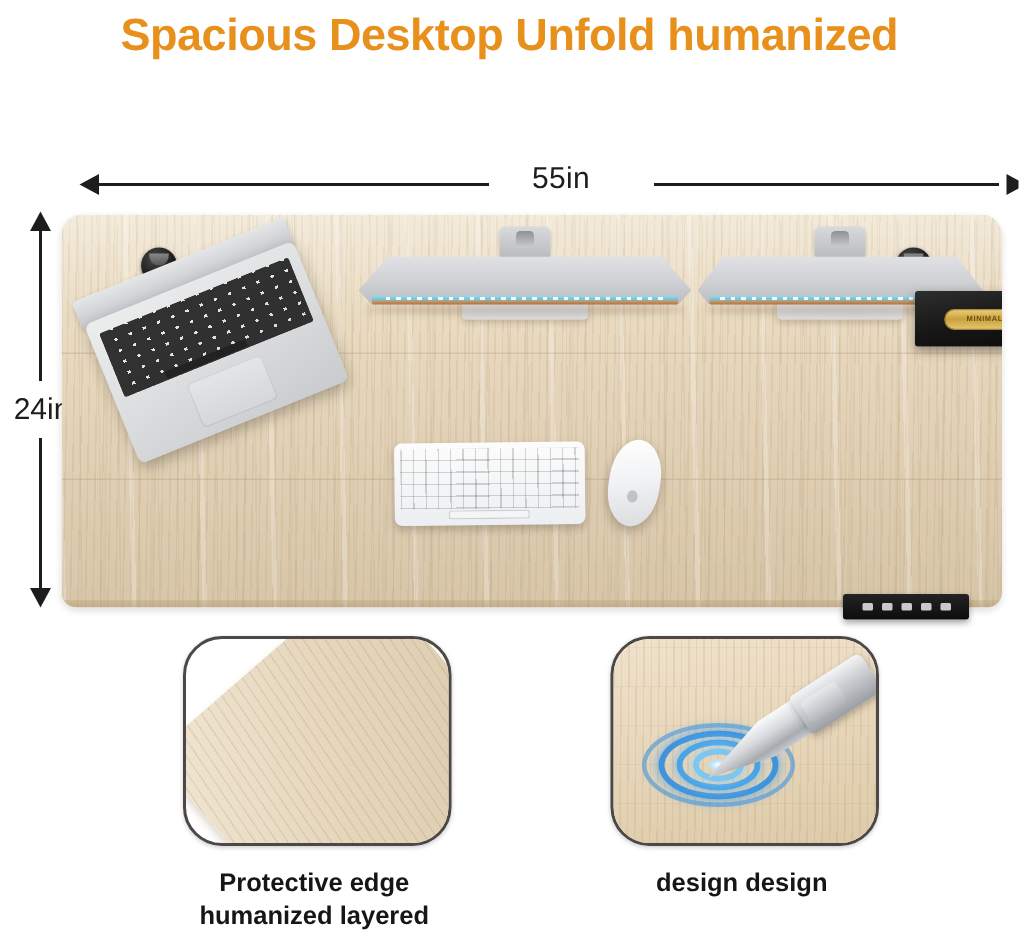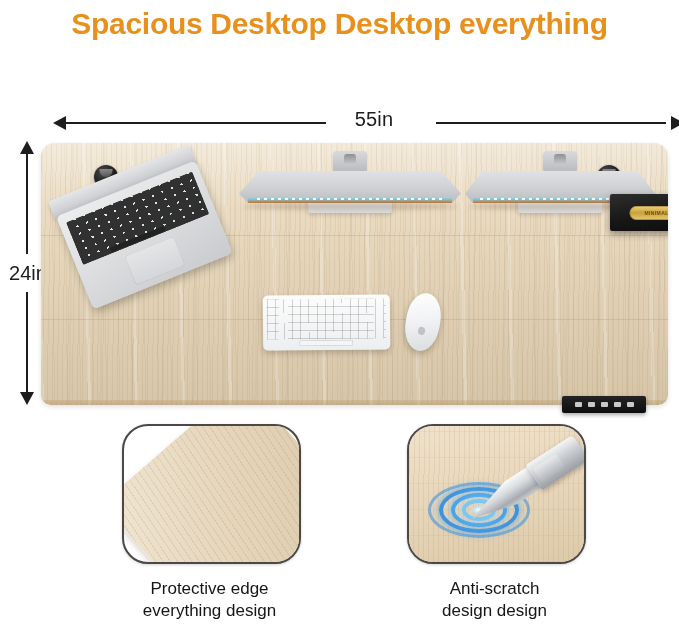--- a/index.html
+++ b/index.html
@@ -227,21 +227,21 @@
   .features{position:absolute;left:0;top:424px;width:679px;height:202px;}
   .feat{position:absolute;width:175px;}
   .feat.left{left:122px;}
   .feat.right{left:407px;}
   .feat .frame{
     position:relative;width:175px;height:136px;border-radius:26px;
     border:2px solid #4b4845;overflow:hidden;background:#fff;
     box-shadow:0 1px 3px rgba(0,0,0,.18);
   }
   .feat .cap{
-    margin-top:14px;text-align:center;font-weight:normal;font-size:17px;
+    margin-top:14px;text-align:center;font-weight:bold;font-size:17px;
     line-height:22px;color:#161616;
   }
 
   
   .edge-wood{
     position:absolute;right:-26px;top:-6px;width:188px;height:178px;
     transform:rotate(-41deg);transform-origin:50% 50%;
     border-radius:34px 0 0 0;
     background:
       repeating-linear-gradient(97deg,
@@ -307,21 +307,21 @@
   .knife .handle i{
     position:absolute;left:4px;top:7px;width:28px;height:16px;border-radius:3px;
     background:linear-gradient(180deg,#e9eaec,#b2b6ba);
   }
 </style>
 </head>
 <body>
 
 <div class="stage">
 
-  <div class="headline">Spacious Desktop Desktop everything</div>
+  <div class="headline">Spacious Desktop Unfold humanized</div>
 
   <div class="dim-h">
     <div class="head lh"></div>
     <div class="bar l"></div>
     <div class="bar r"></div>
     <div class="head rh"></div>
     <div class="val">55in</div>
   </div>
 
   <div class="dim-v">
@@ -401,21 +401,21 @@
       <div class="frame">
         <div class="arc a3"></div>
         <div class="arc a2"></div>
         <div class="arc a1"></div>
         <div class="edge-wood">
           <div class="edge-side"></div>
         </div>
       </div>
       <div class="cap">
         <div>Protective edge</div>
-        <div>everything design</div>
+        <div>humanized layered</div>
       </div>
     </div>
 
     <div class="feat right">
       <div class="frame">
         <div class="wood-fill"></div>
         <div class="ripple-wrap">
           <div class="ripple r4"></div>
           <div class="ripple r3"></div>
           <div class="ripple r2"></div>
@@ -423,20 +423,19 @@
         </div>
         <div class="ripple-core"></div>
         <div class="knife">
           <div class="blade"></div>
           <div class="handle">
               <i></i>
             </div>
         </div>
       </div>
       <div class="cap">
-        <div>Anti-scratch</div>
         <div>design design</div>
       </div>
     </div>
 
   </div>
 
 </div>
 
 </body></html>

